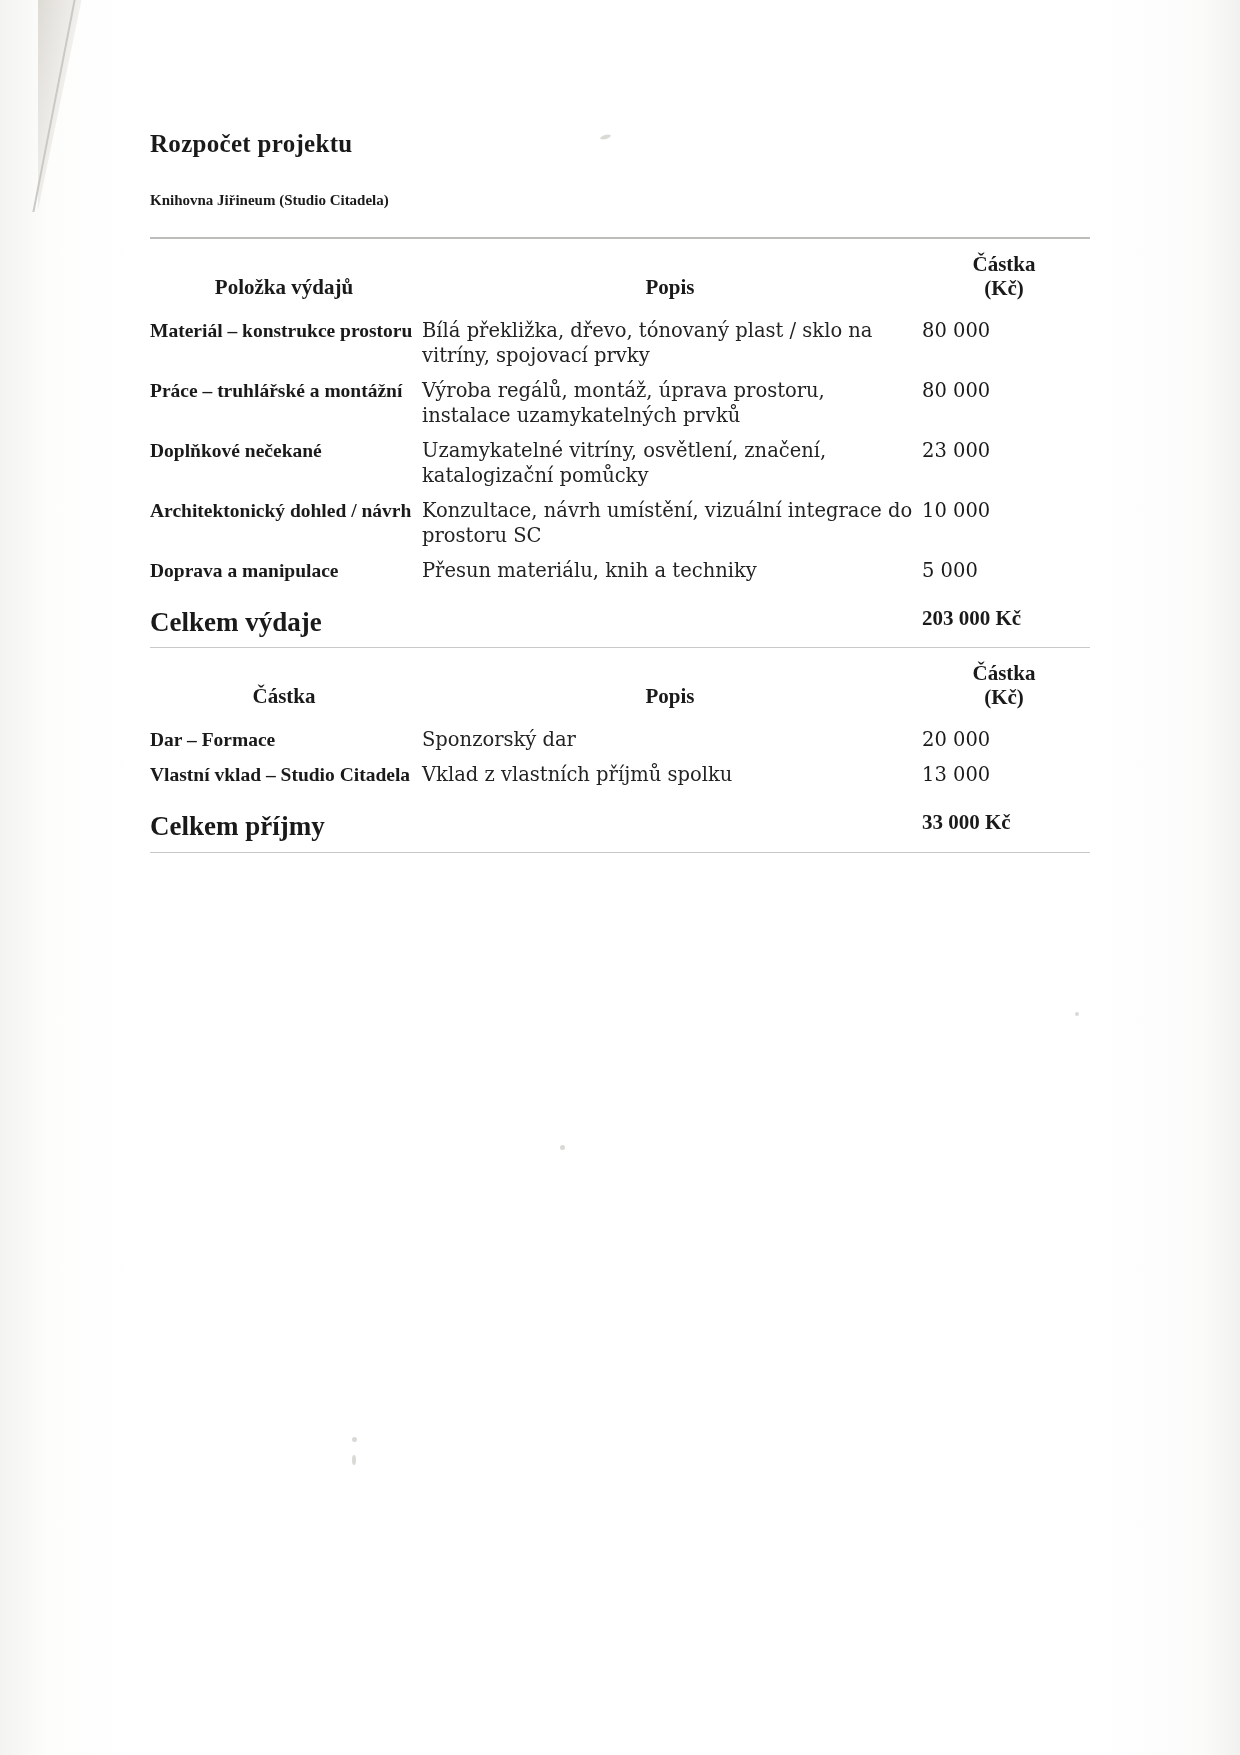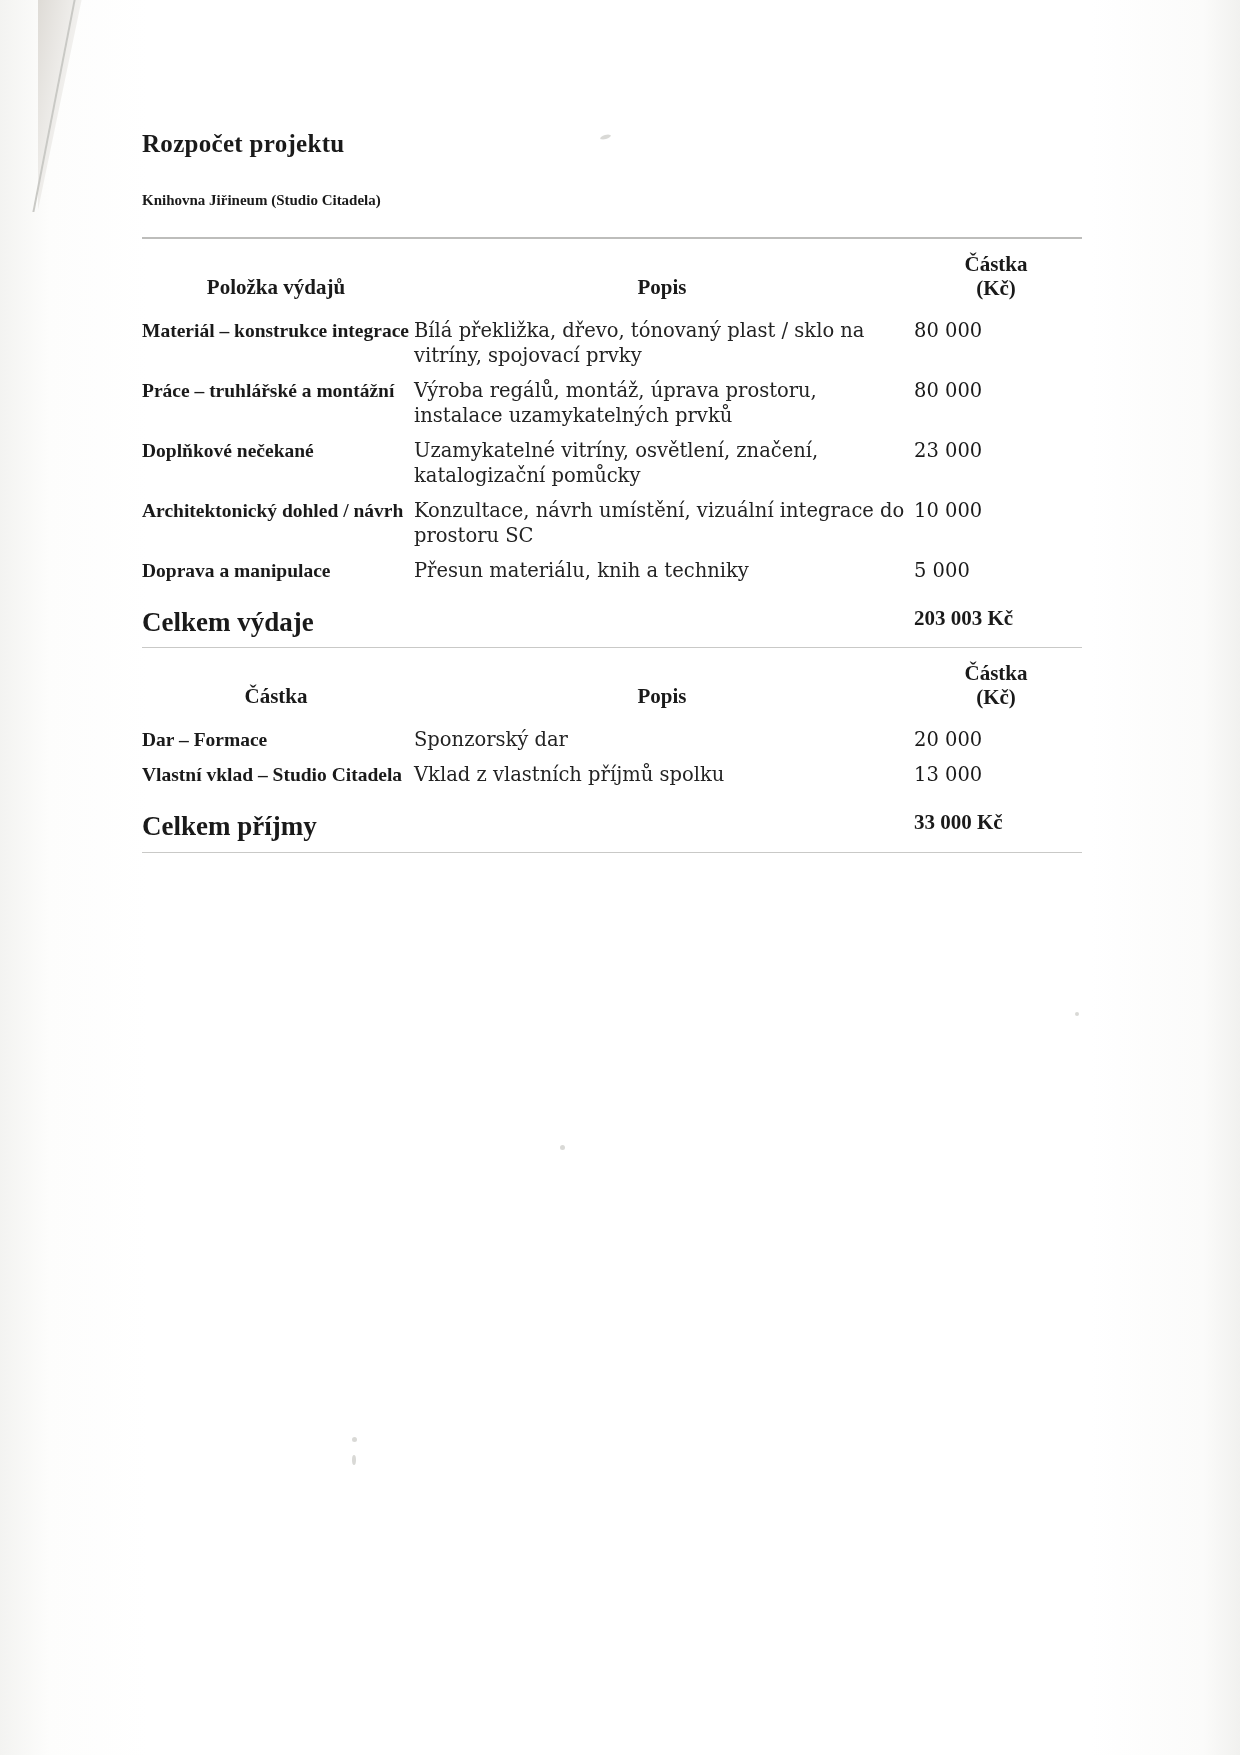--- a/index.html
+++ b/index.html
@@ -54,21 +54,21 @@
 
   .speck {
     position: absolute;
     background: #b9b9b5;
     border-radius: 50%;
     opacity: .55;
   }
 
   .content {
     position: absolute;
-    left: 142px;
+    left: 150px;
     top: 130px;
     width: 940px;
   }
 
   .doc-title {
     font-size: 25px;
     font-weight: bold;
     letter-spacing: .3px;
     margin: 0 0 34px 0;
   }
@@ -182,21 +182,21 @@
           <th>Položka výdajů</th>
           <th>Popis</th>
           <th class="amount-head">
             <span>Částka</span><br>
             <span>(Kč)</span>
           </th>
         </tr>
       </thead>
       <tbody>
         <tr>
-          <td class="item">Materiál – konstrukce integrace</td>
+          <td class="item">Materiál – konstrukce prostoru</td>
           <td class="desc">Bílá překližka, dřevo, tónovaný plast / sklo na vitríny, spojovací prvky</td>
           <td class="amount">80 000</td>
         </tr>
         <tr>
           <td class="item">Práce – truhlářské a montážní</td>
           <td class="desc">Výroba regálů, montáž, úprava prostoru, instalace uzamykatelných prvků</td>
           <td class="amount">80 000</td>
         </tr>
         <tr>
           <td class="item">Doplňkové nečekané</td>
@@ -209,21 +209,21 @@
           <td class="amount">10 000</td>
         </tr>
         <tr>
           <td class="item">Doprava a manipulace</td>
           <td class="desc">Přesun materiálu, knih a techniky</td>
           <td class="amount">5 000</td>
         </tr>
         <tr class="total">
           <td>Celkem výdaje</td>
           <td></td>
-          <td class="amount">203 003 Kč</td>
+          <td class="amount">203 000 Kč</td>
         </tr>
       </tbody>
     </table>
 
     <div class="rule thin"></div>
 
     <table class="budget">
       <colgroup>
           <col class="c1">
           <col class="c2">

